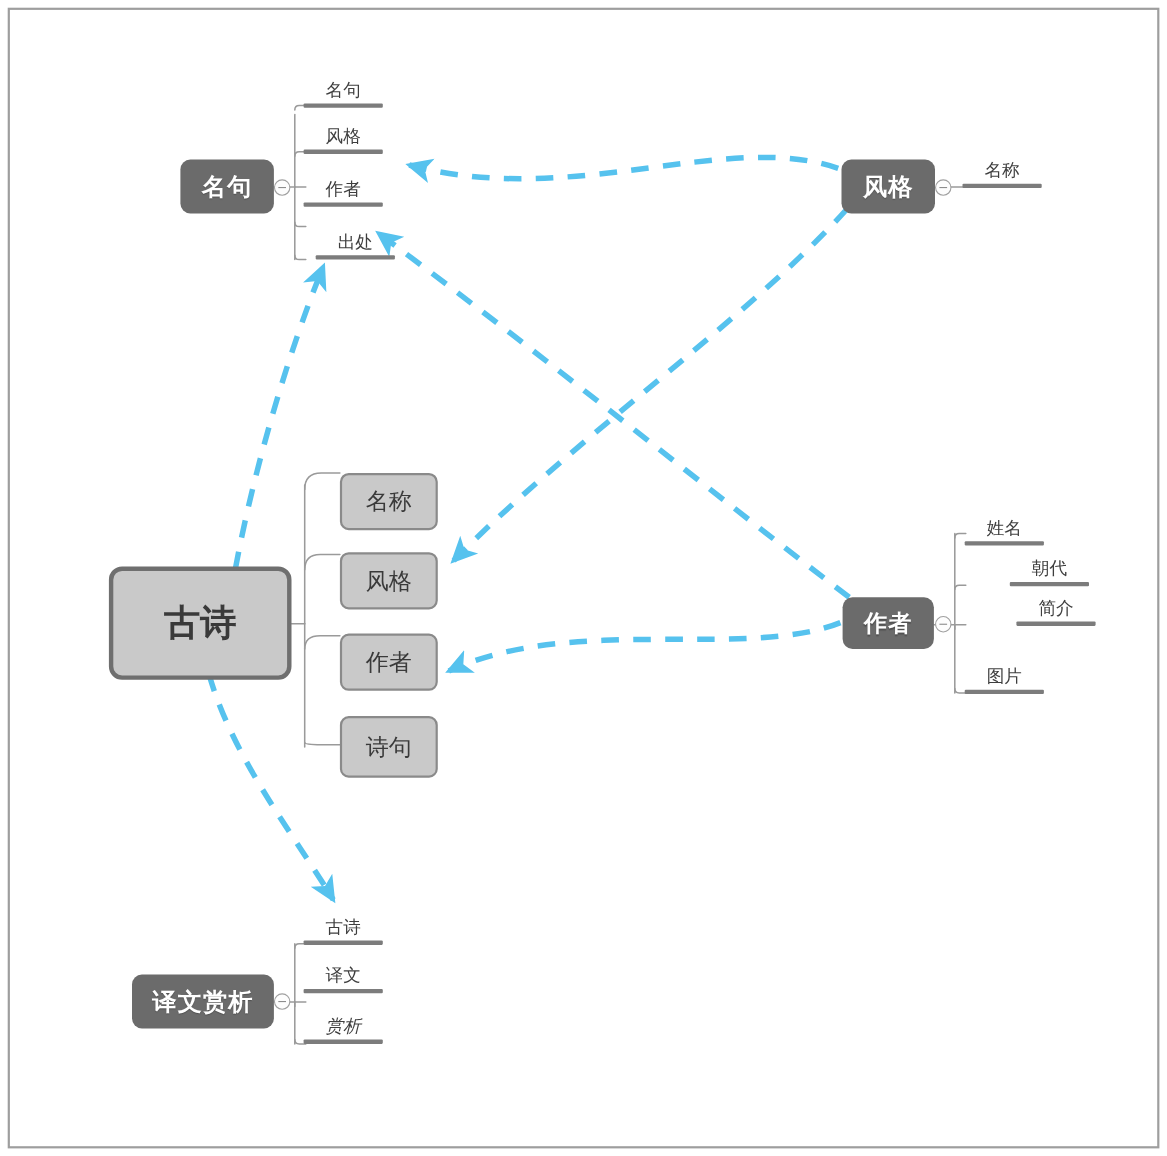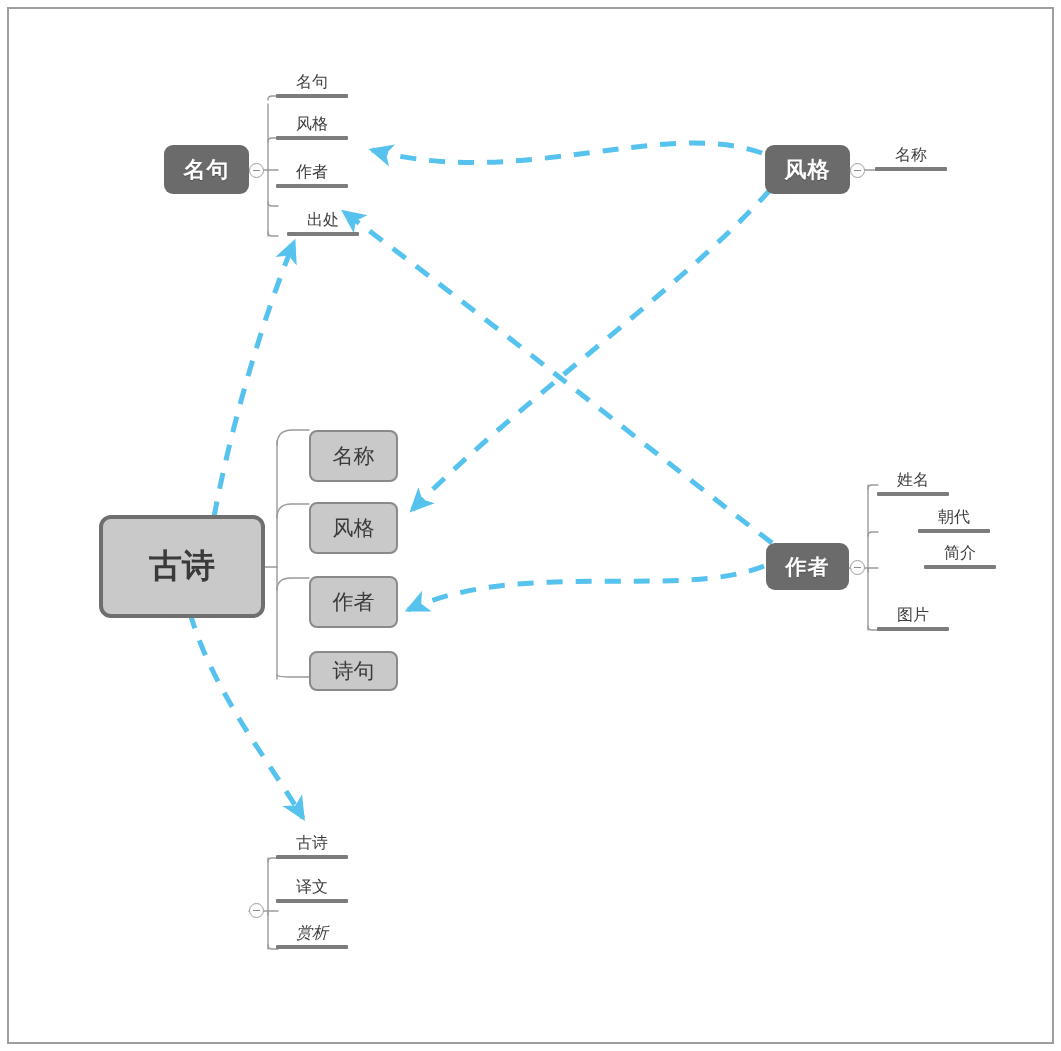--- a/index.html
+++ b/index.html
@@ -223,20 +223,23 @@
   </div>
   <div class="leaf" style="left:924px; top:541px; width:72px; height:28px;">
     <span class="leaf-label">简介</span>
     <span class="leaf-bar"></span>
   </div>
   <div class="leaf" style="left:877px; top:603px; width:72px; height:28px;text-decoration:underline;">
     <span class="leaf-label">图片</span>
     <span class="leaf-bar"></span>
   </div>
 
+  <div class="pill" style="left:120px; top:886px; width:129px; height:49px; font-size:22px;">
+    <span>译文赏析</span>
+  </div>
   <div class="toggle" style="left:249px; top:903px;"></div>
 
   <div class="leaf" style="left:276px; top:831px; width:72px; height:28px;">
     <span class="leaf-label">古诗</span>
     <span class="leaf-bar"></span>
   </div>
   <div class="leaf" style="left:276px; top:875px; width:72px; height:28px;">
     <span class="leaf-label">译文</span>
     <span class="leaf-bar"></span>
   </div>
@@ -251,17 +254,17 @@
 
   <div class="gbox" style="left:309px; top:430px; width:89px; height:52px;">
     <span>名称</span>
   </div>
   <div class="gbox" style="left:309px; top:502px; width:89px; height:52px;">
     <span>风格</span>
   </div>
   <div class="gbox" style="left:309px; top:576px; width:89px; height:52px;">
     <span>作者</span>
   </div>
-  <div class="gbox" style="left:309px; top:651px; width:89px; height:40px;">
+  <div class="gbox" style="left:309px; top:651px; width:89px; height:56px;">
     <span>诗句</span>
   </div>
 
 </div>
 
 </body></html>

